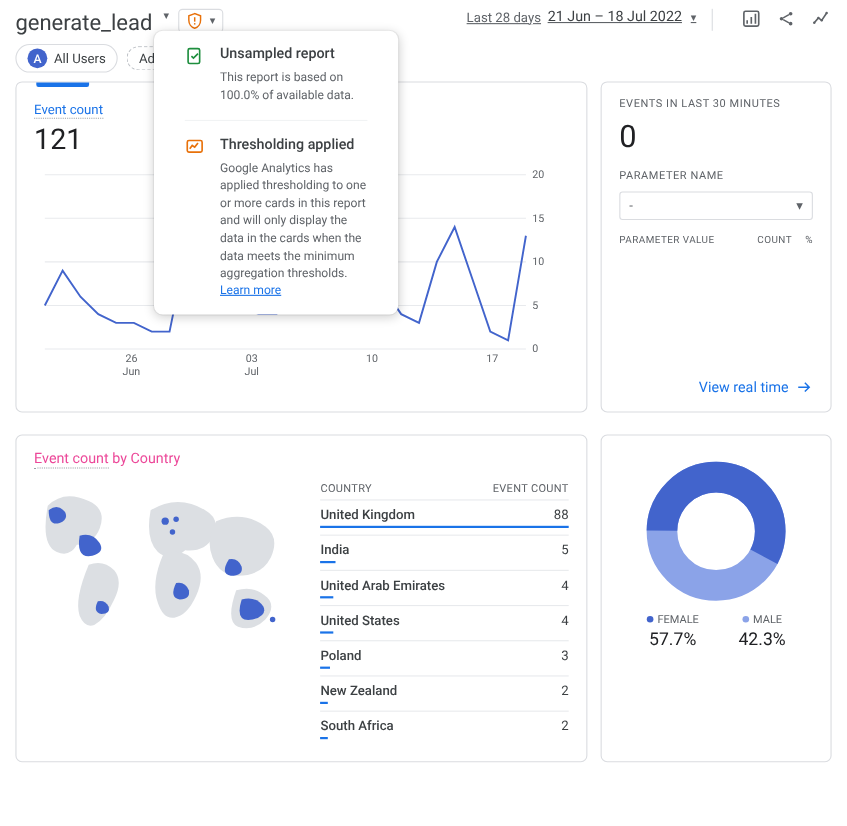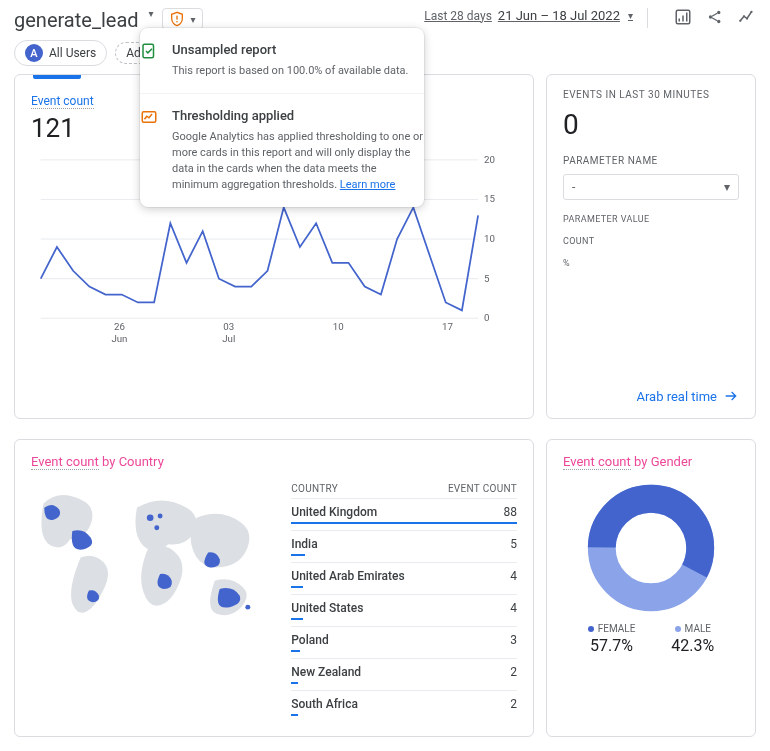--- a/index.html
+++ b/index.html
@@ -49,26 +49,26 @@
   width:18px; height:18px; border-radius:50%;
   background:#4264cc; color:#fff;
   display:inline-flex; align-items:center; justify-content:center;
   font-size:11px; font-weight:500;
 }
 .pill-add { border:1px dashed #bdc1c6; color:#3c4043; cursor:pointer;}
 
 .popover {
   position:absolute;
   left: 140px; top: 28px;
-  width: 284px;
+  width: 222px;
   background:#fff;
   border-radius: 8px;
   box-shadow: 0 2px 10px rgba(0,0,0,.2), 0 0 0 1px rgba(0,0,0,.05);
   z-index: 50;
-  padding: 14px 0;
+  padding: 14px 28px;
 }
 .pop-section { display:flex; gap:12px; }
 .pop-section + .pop-section { margin-top:14px; padding-top:14px; border-top:1px solid #f1f3f4;}
 .pop-icon { width:20px; flex:none; }
 .pop-title { font-size:13px; color:#3c4043; font-weight:500; margin-bottom:6px;}
 .pop-body { font-size:11px; color:#5f6368; line-height:1.45;}
 .pop-link { color:#1a73e8; text-decoration:underline; cursor:pointer;}
 
 .layout {
   display:grid;
@@ -88,21 +88,21 @@
 .metric-label { font-size:12px; color:#1a73e8; border-bottom:1px dotted #9aa0a6; display:inline-block; margin-bottom:4px;}
 .metric-label.gray { color:#5f6368; }
 .metric-value { font-size:26px; font-weight:400; color:#202124; }
 .chart-svg { width:100%; }
 .axis-label { font-size:10px; fill:#5f6368; }
 
 .side-card {}
 .side-heading { font-size:10px; letter-spacing:.5px; color:#5f6368; text-transform:uppercase; margin-bottom:8px;}
 .big-zero { font-size:28px; font-weight:400; margin-bottom:14px;}
 .select-box { border:1px solid #dadce0; border-radius:3px; padding:5px 8px; font-size:12px; color:#5f6368; display:flex; justify-content:space-between; align-items:center; cursor:pointer; margin-bottom:14px;}
-.param-header { display:flex; font-size:9px; letter-spacing:.4px; color:#5f6368; gap:12px;flex-direction:column;}
+.param-header { display:flex; font-size:9px; letter-spacing:.4px; color:#5f6368; gap:12px;}
 .param-header span:first-child { flex:1; }
 .link-row { text-align:right; margin-top:120px; }
 .link-blue { color:#1a73e8; font-size:13px; cursor:pointer; display:inline-flex; align-items:center; gap:6px;}
 
 .section-title { font-size:13px; color:#ec4899; margin-bottom:14px;}
 .section-title .dotted { border-bottom:1px dotted #9aa0a6;}
 .country-grid { display:flex; gap:12px;}
 .map-wrap { flex:1.1; }
 .table-wrap { flex:1; }
 .tbl-header { display:flex; font-size:10px; letter-spacing:.3px; color:#5f6368; padding-bottom:4px;}
@@ -252,21 +252,21 @@
       <span>-</span>
       <span>▾</span>
     </div>
     <div class="param-header">
       <span>PARAMETER VALUE</span>
       <span>COUNT</span>
       <span>%</span>
     </div>
     <div class="link-row">
       <span class="link-blue">
-        <span>Arab real time</span>
+        <span>View real time</span>
         <svg width="16" height="16" viewBox="0 0 24 24">
             <path d="M4 12h14M13 6l6 6-6 6" stroke="#1a73e8" stroke-width="2" fill="none"></path>
           </svg>
       </span>
     </div>
   </div>
 </div>
 
 <div class="row2">
   <div class="card">
@@ -354,23 +354,20 @@
               <div class="tbl-bar">
                 <div class="tbl-bar-fill" style="width:3%"></div>
               </div>
             </div>
           </div>
       </div>
     </div>
   </div>
 
   <div class="card">
-    <div class="section-title">
-      <span class="dotted">Event count</span><span> by Gender</span>
-    </div>
     <div style="display:flex;justify-content:center;margin-top:8px;">
       <svg width="130" height="130" viewBox="0 0 42 42">
         <circle cx="21" cy="21" r="15.9" fill="none" stroke="#8ba3e8" stroke-width="9"></circle>
         <circle cx="21" cy="21" r="15.9" fill="none" stroke="#4264cc" stroke-width="9" stroke-dasharray="57.7 42.3" stroke-dashoffset="25" transform="rotate(-90 21 21)"></circle>
       </svg>
     </div>
     <div class="donut-legend">
       <div class="legend-item">
         <div class="legend-label"><span class="legend-dot" style="background:#4264cc"></span><span>FEMALE</span></div>
         <div class="legend-value">57.7%</div>

